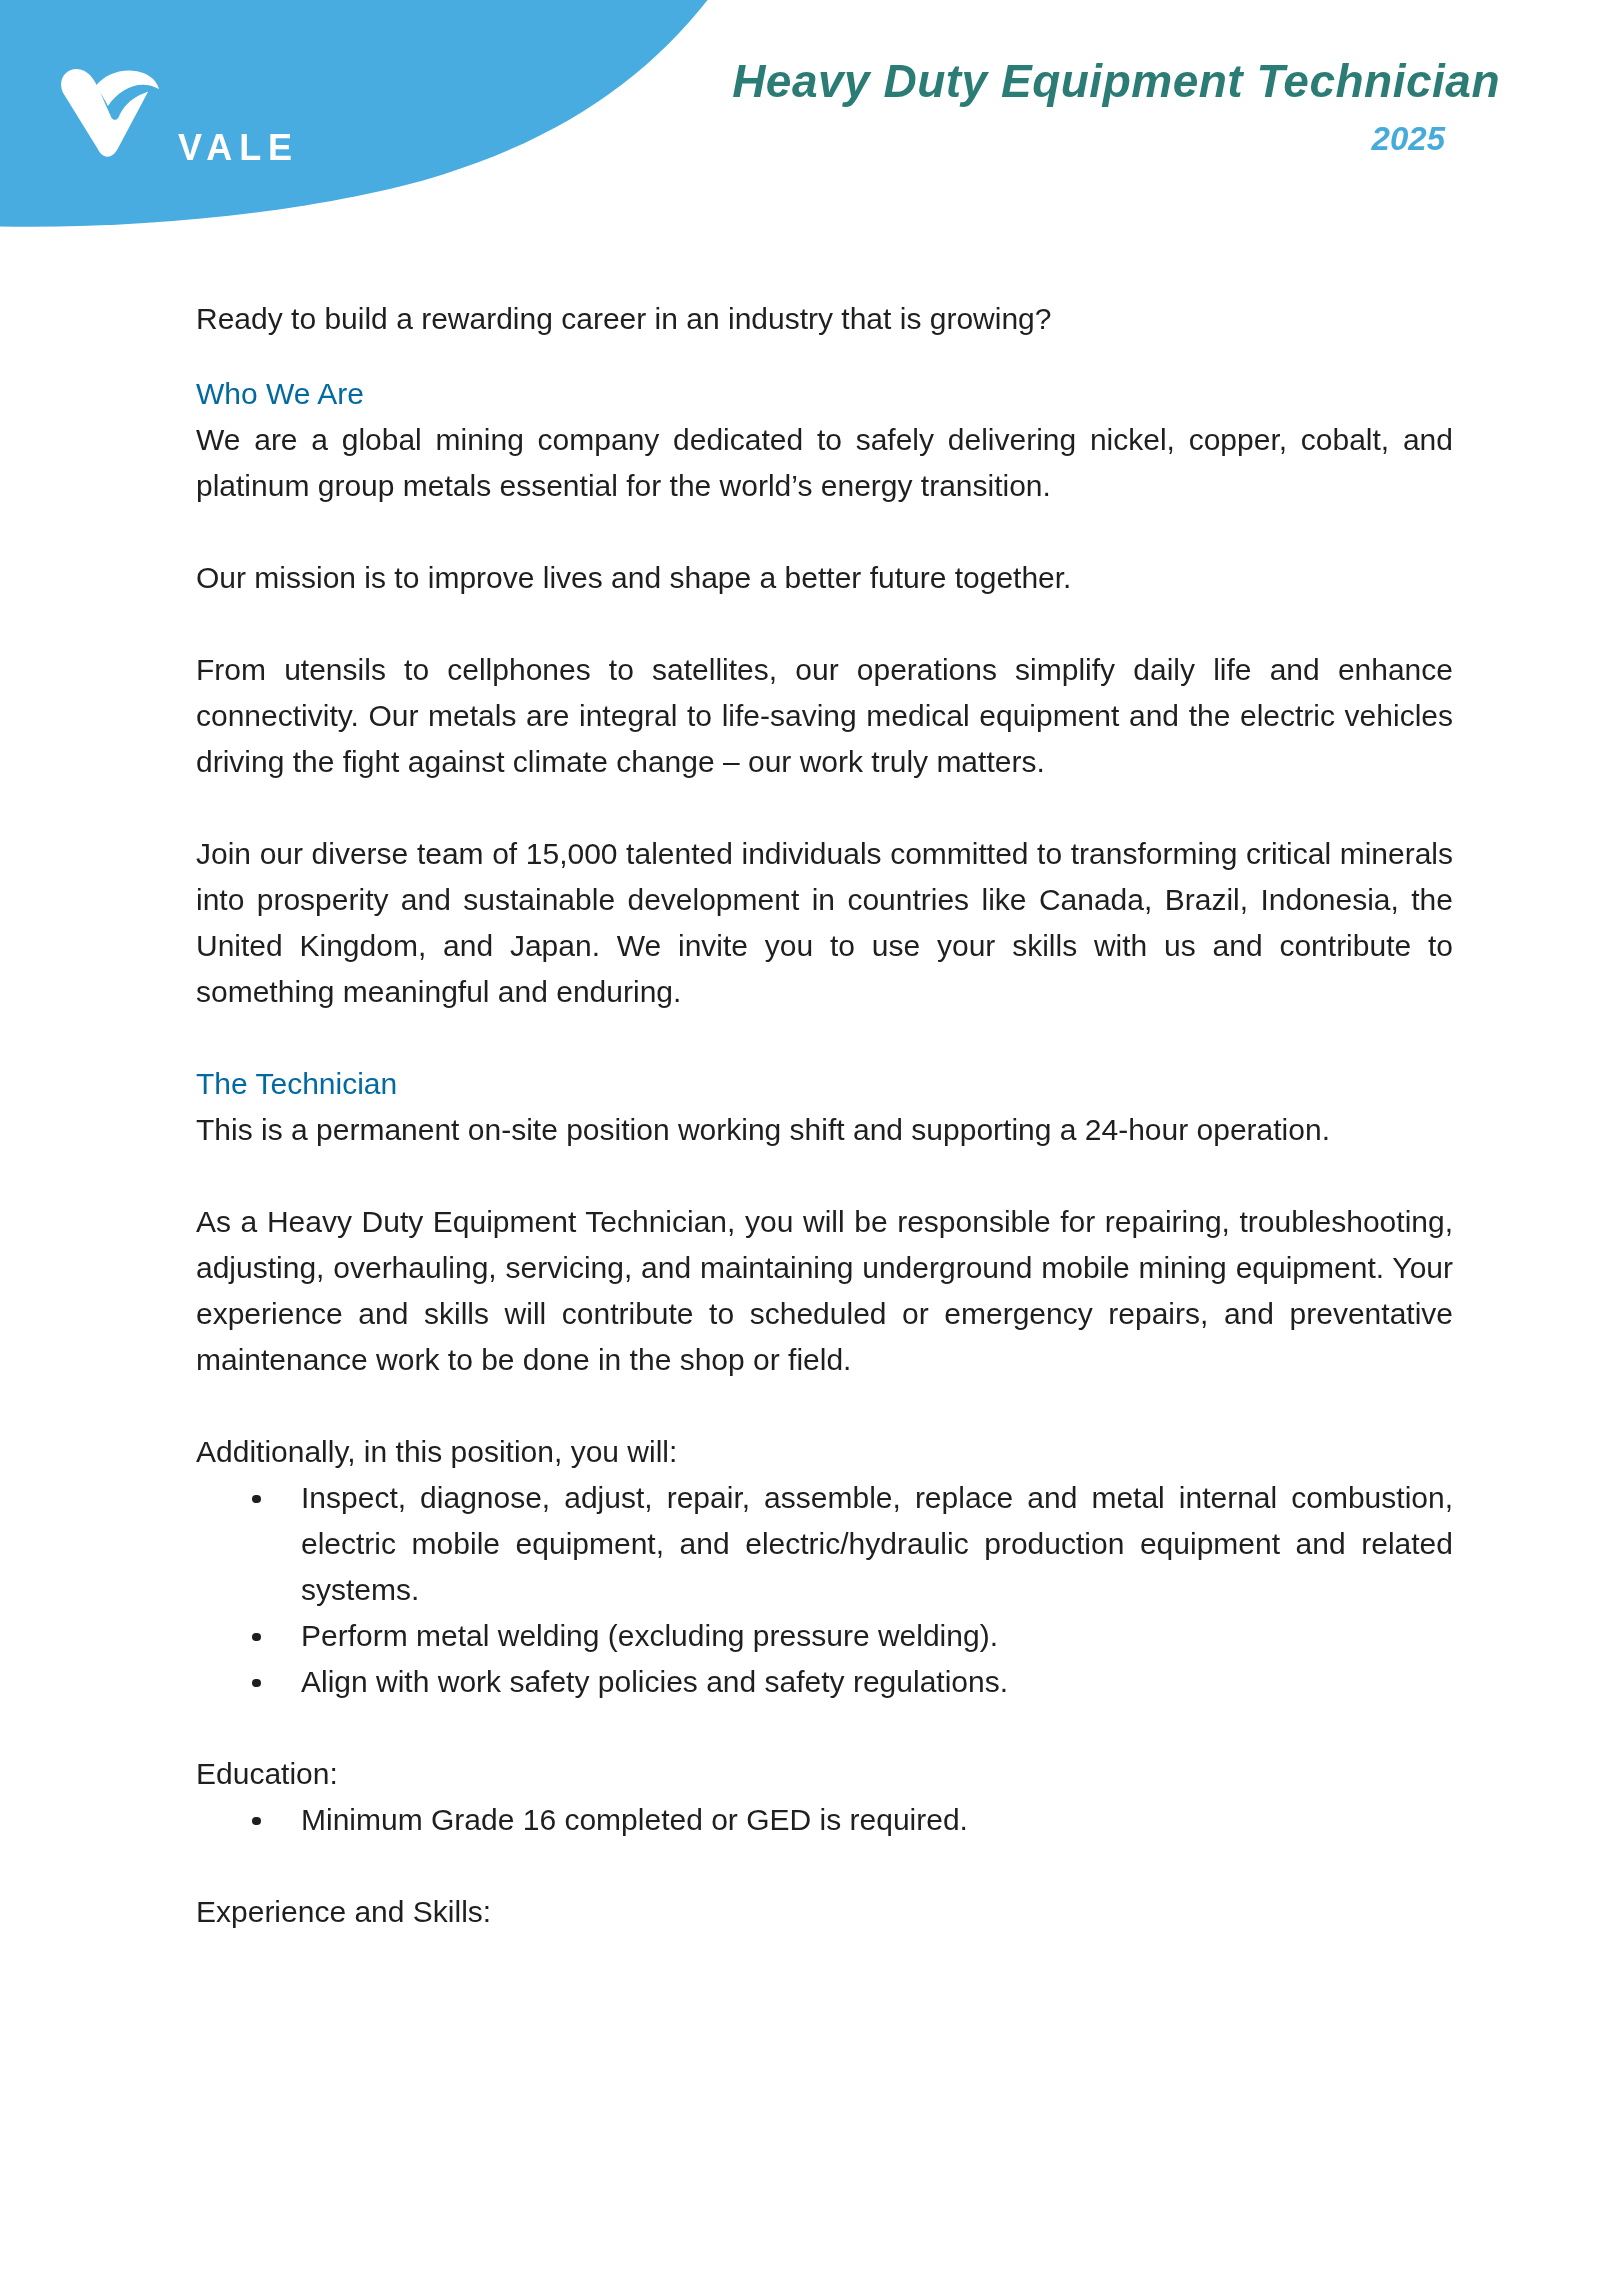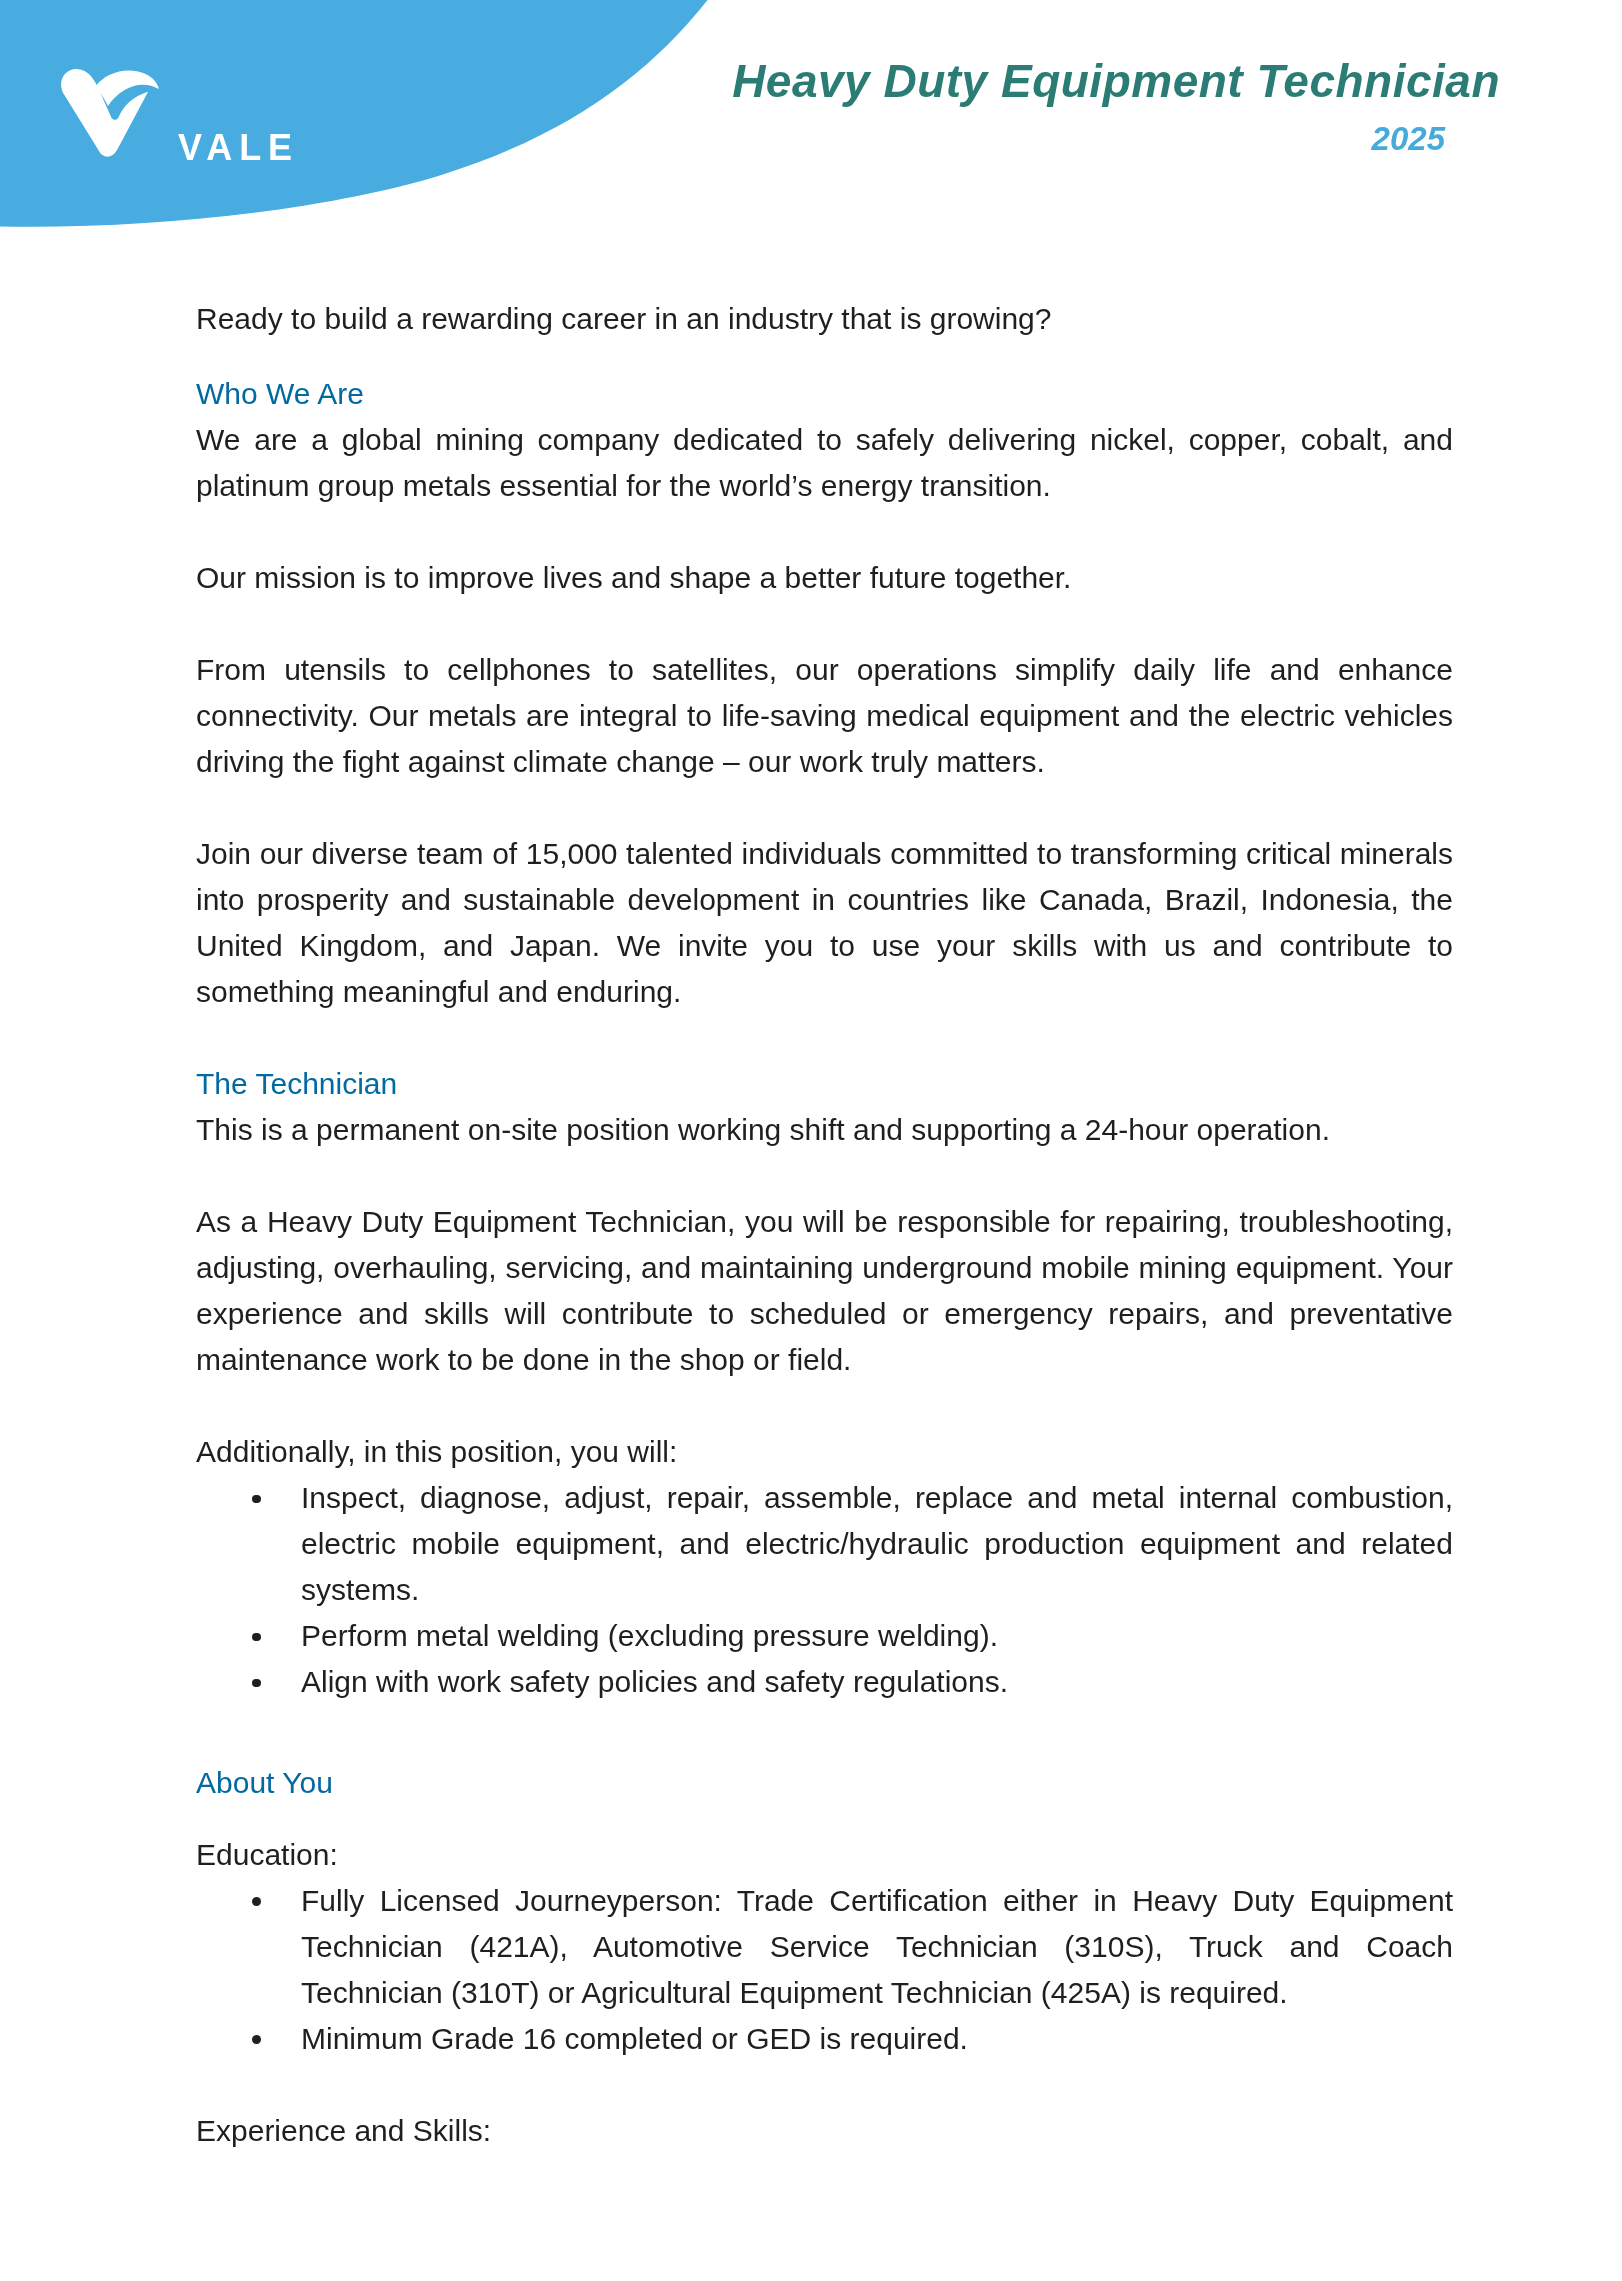--- a/index.html
+++ b/index.html
@@ -93,25 +93,23 @@
     <h2 class="sec-heading">The Technician</h2>
     <p class="para left">This is a permanent on-site position working shift and supporting a 24-hour operation.</p>
     <p class="para">As a Heavy Duty Equipment Technician, you will be responsible for repairing, troubleshooting, adjusting, overhauling, servicing, and maintaining underground mobile mining equipment. Your experience and skills will contribute to scheduled or emergency repairs, and preventative maintenance work to be done in the shop or field.</p>
     <p class="para left mb0">Additionally, in this position, you will:</p>
     <ul class="bullets">
       <li>Inspect, diagnose, adjust, repair, assemble, replace and metal internal combustion, electric mobile equipment, and electric/hydraulic production equipment and related systems.</li>
       <li>Perform metal welding (excluding pressure welding).</li>
       <li>Align with work safety policies and safety regulations.</li>
     </ul>
 
-    <h2 class="sec-heading about-heading">About You</h2>
 
     <p class="para left mb0">Education:</p>
     <ul class="bullets">
-      <li>Fully Licensed Journeyperson: Trade Certification either in Heavy Duty Equipment Technician (421A), Automotive Service Technician (310S), Truck and Coach Technician (310T) or Agricultural Equipment Technician (425A) is required.</li>
       <li>Minimum Grade 16 completed or GED is required.</li>
     </ul>
 
     <p class="para left mb0">Experience and Skills:</p>
 
   </div>
 </div>
 
 
 </body></html>

